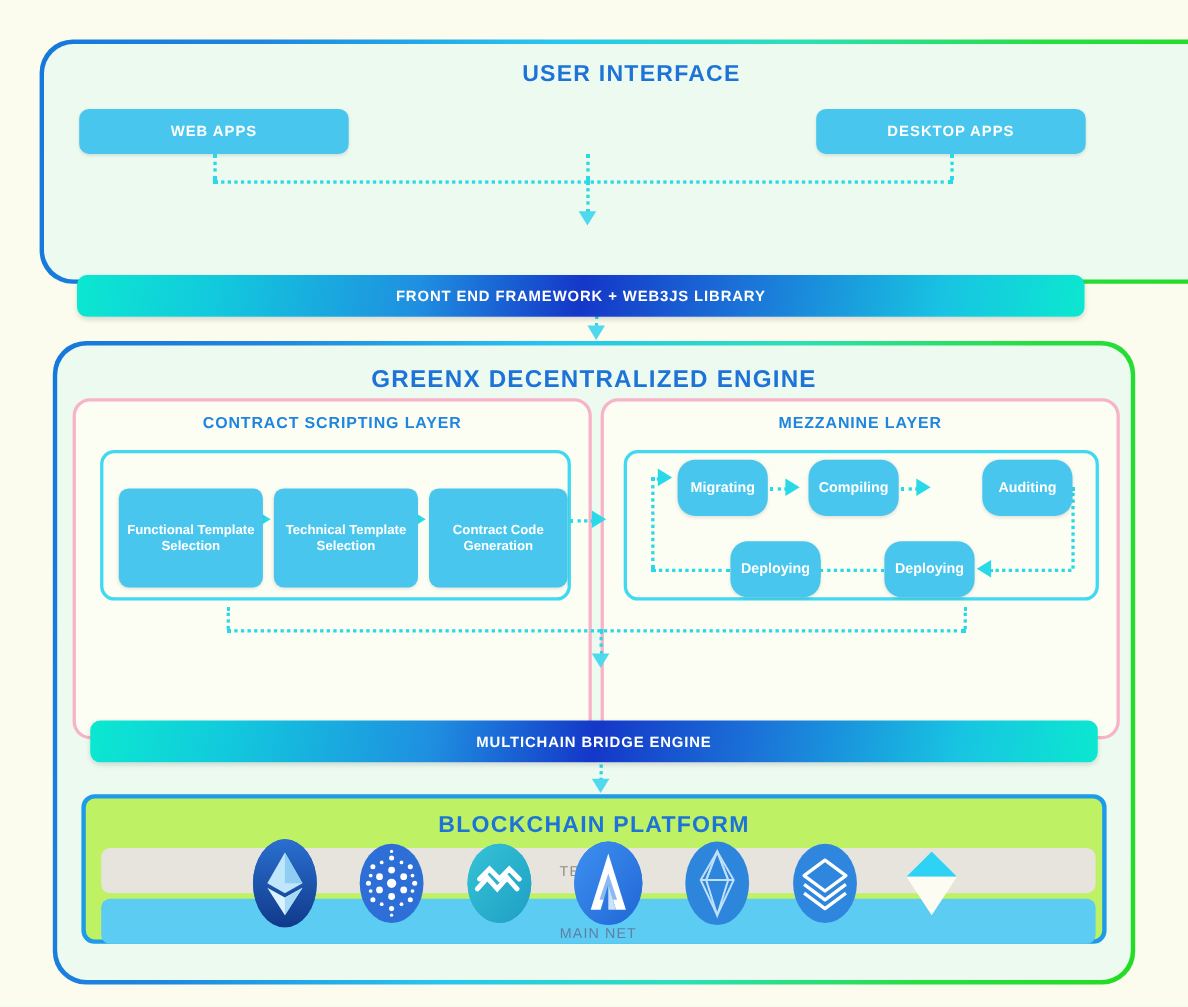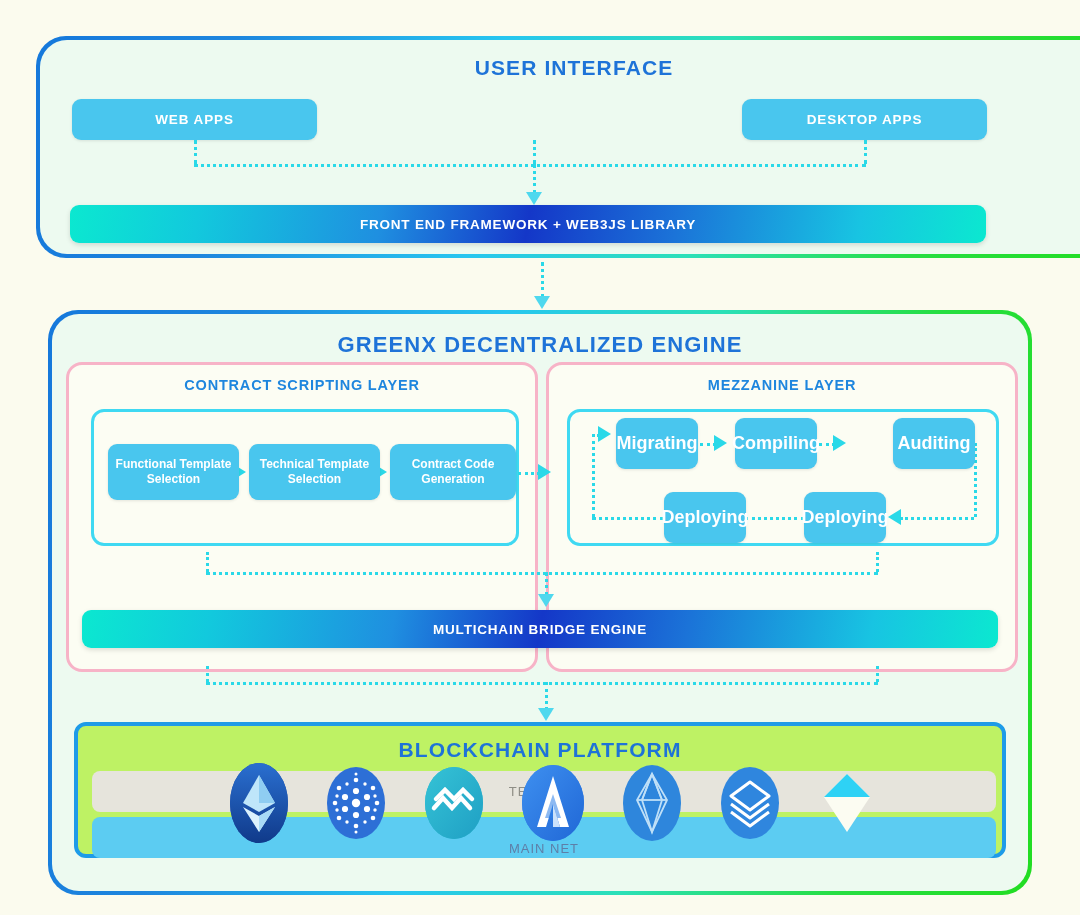--- a/index.html
+++ b/index.html
@@ -55,20 +55,21 @@
 
   
   .gbar{
     position:absolute;
     border-radius:9px;
     background:linear-gradient(100deg,#0BE8D0 0%,#12C9DD 14%,#1F8FE0 34%,#1437C8 50%,#1B73D8 66%,#18C4E2 86%,#0BE8D0 100%);
     color:#fff;font-size:13.5px;font-weight:bold;letter-spacing:.8px;
     display:flex;align-items:center;justify-content:center;
     box-shadow:0 2px 5px rgba(0,0,0,.13);
     z-index:6;
+    margin-top:45px;
   }
 
   
   .player{
     position:absolute;
     border:3px solid #F7B3C7;
     border-radius:16px;
     background:#FCFDF3;
     box-sizing:border-box;
   }
@@ -93,22 +94,22 @@
     background:#49C6EE;
     border-radius:9px;
     color:#fff;
     display:flex;align-items:center;justify-content:center;
     text-align:center;
     font-weight:bold;
     line-height:1.25;
     box-shadow:0 1px 3px rgba(0,0,0,.10);
     z-index:3;
   }
-  .node.small{font-size:12px;padding:0 4px;}
-  .node.mez{font-size:18px;}
+  .node.small{font-size:12px;padding:17px 4px;}
+  .node.mez{font-size:13px;border-radius:16px;}
 
   
   .dh{position:absolute;height:0;border-top:3px dotted #2AD9E8;}
   .dv{position:absolute;width:0;border-left:3px dotted #2AD9E8;}
   .arrow-d{
     position:absolute;width:0;height:0;
     border-left:8px solid transparent;border-right:8px solid transparent;
     border-top:13px solid #4FD8EE;
   }
   .arrow-r{

